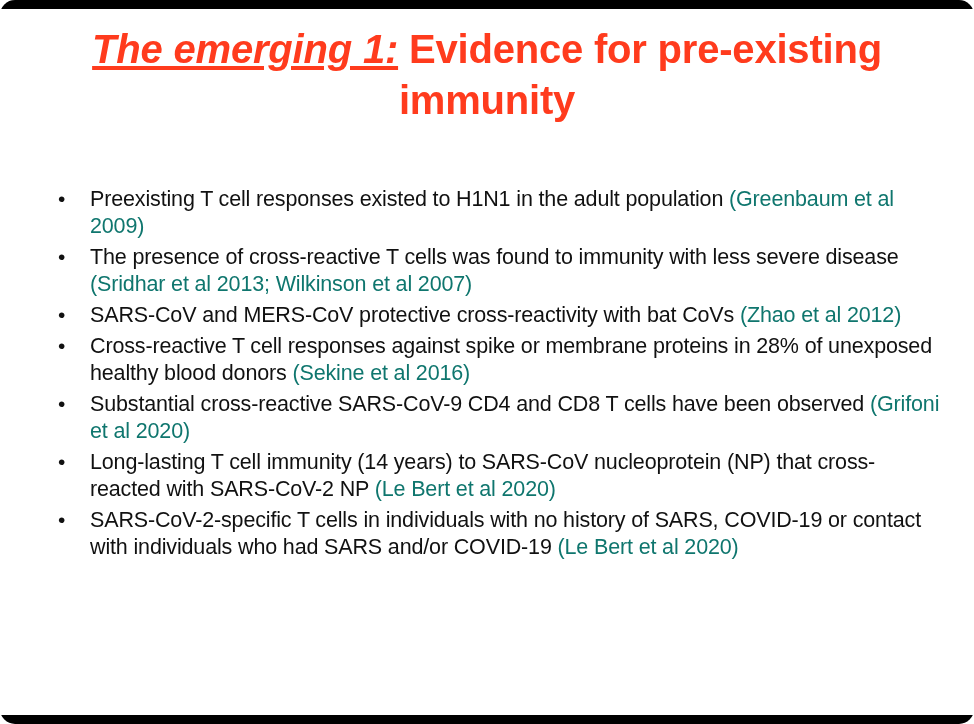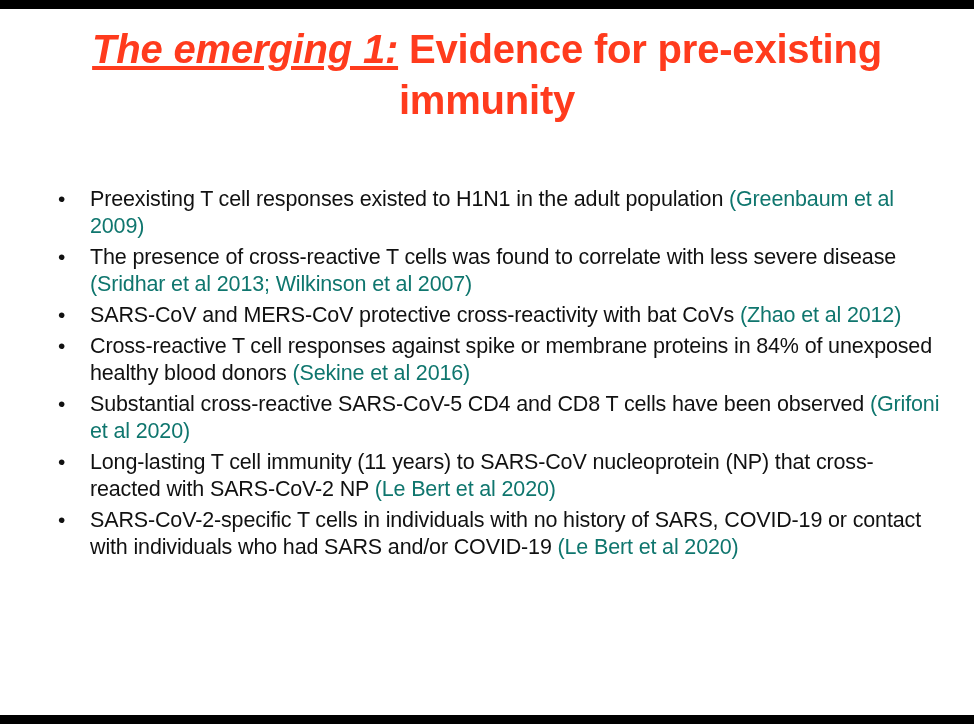--- a/index.html
+++ b/index.html
@@ -8,20 +8,21 @@
     background: #ffffff;
   }
   .slide {
     position: relative;
     width: 974px;
     height: 724px;
     background: #ffffff;
     box-sizing: border-box;
     overflow: hidden;
     font-family: "Liberation Sans", sans-serif;
+    border-radius: 15px;
   }
   .bar-top {
     position: absolute;
     left: 0; top: 0;
     width: 974px;
     height: 9px;
     background: #000000;
   }
   .bar-bottom {
     position: absolute;
@@ -90,41 +91,41 @@
 
   <div class="bullets">
 
     <div class="bullet">
       <span class="dot">•</span>
       <span>Preexisting T cell responses existed to H1N1 in the adult population </span><span class="cite">(Greenbaum et al 2009)</span>
     </div>
 
     <div class="bullet">
       <span class="dot">•</span>
-      <span>The presence of cross-reactive T cells was found to correlate with less severe disease </span><span class="cite">(Sridhar et al 2013; Wilkinson et al 2007)</span>
+      <span>The presence of cross-reactive T cells was found to immunity with less severe disease </span><span class="cite">(Sridhar et al 2013; Wilkinson et al 2007)</span>
     </div>
 
     <div class="bullet">
       <span class="dot">•</span>
       <span>SARS-CoV and MERS-CoV protective cross-reactivity with bat CoVs </span><span class="cite">(Zhao et al 2012)</span>
     </div>
 
     <div class="bullet">
       <span class="dot">•</span>
-      <span>Cross-reactive T cell responses against spike or membrane proteins in 84% of unexposed healthy blood donors </span><span class="cite">(Sekine et al 2016)</span>
+      <span>Cross-reactive T cell responses against spike or membrane proteins in 28% of unexposed healthy blood donors </span><span class="cite">(Sekine et al 2016)</span>
     </div>
 
     <div class="bullet">
       <span class="dot">•</span>
-      <span>Substantial cross-reactive SARS-CoV-5 CD4 and CD8 T cells have been observed </span><span class="cite">(Grifoni et al 2020)</span>
+      <span>Substantial cross-reactive SARS-CoV-9 CD4 and CD8 T cells have been observed </span><span class="cite">(Grifoni et al 2020)</span>
     </div>
 
     <div class="bullet">
       <span class="dot">•</span>
-      <span>Long-lasting T cell immunity (11 years) to SARS-CoV nucleoprotein (NP) that cross-reacted with SARS-CoV-2 NP </span><span class="cite">(Le Bert et al 2020)</span>
+      <span>Long-lasting T cell immunity (14 years) to SARS-CoV nucleoprotein (NP) that cross-reacted with SARS-CoV-2 NP </span><span class="cite">(Le Bert et al 2020)</span>
     </div>
 
     <div class="bullet">
       <span class="dot">•</span>
       <span>SARS-CoV-2-specific T cells in individuals with no history of SARS, COVID-19 or contact with individuals who had SARS and/or COVID-19 </span><span class="cite">(Le Bert et al 2020)</span>
     </div>
 
   </div>
 </div>
 

